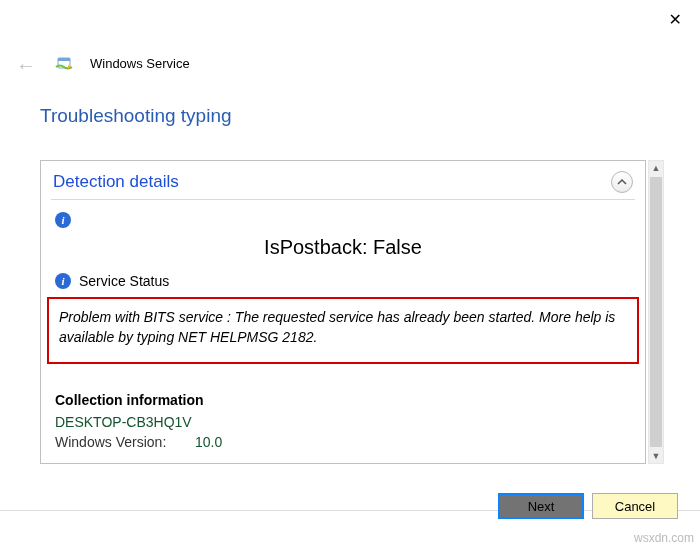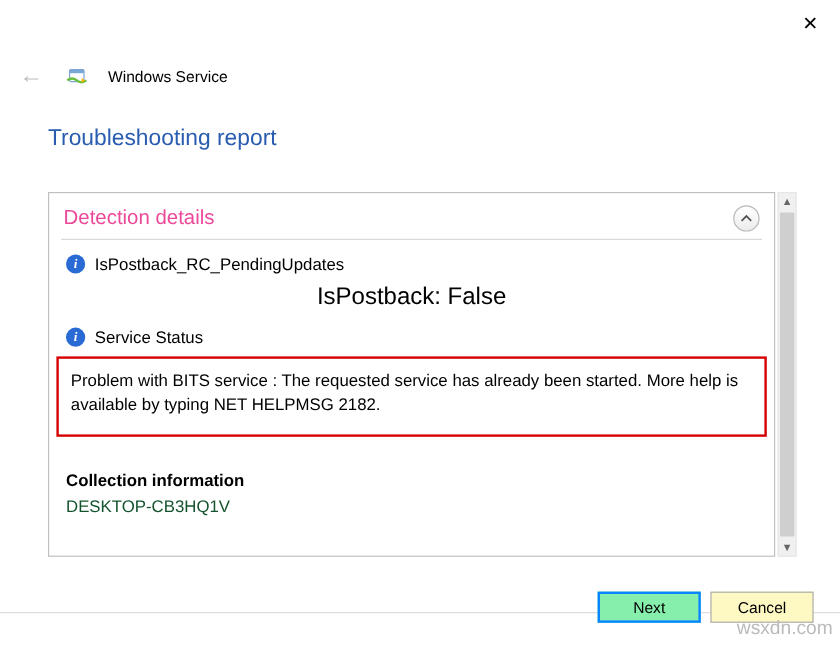--- a/index.html
+++ b/index.html
@@ -64,21 +64,21 @@
   }
   .section-head {
     display: flex;
     align-items: center;
     justify-content: space-between;
     padding: 10px 12px 6px 12px;
   }
   .section-title {
     font-size: 17px;
     font-weight: 400;
-    color: #ec4899;
+    color: #1d4ed8;
   }
   .chevron-btn {
     width: 22px;
     height: 22px;
     border-radius: 50%;
     border: 1px solid #b8b8b8;
     background: linear-gradient(#fff,#ececec);
     display: flex;
     align-items: center;
     justify-content: center;
@@ -116,20 +116,21 @@
     padding: 4px 14px 10px 14px;
     font-size: 20px;
     text-align: center;
   }
   .highlight {
     border: 2px solid #d40000;
     margin: 4px 6px 6px 6px;
     padding: 8px 10px 14px 10px;
     font-size: 14px;
     line-height: 1.45;
+    font-style: italic;
   }
   .collection-title {
     font-weight: bold;
     font-size: 14px;
     padding: 4px 14px 4px 14px;
     margin-top: 24px;
   }
   .coll-row {
     display: flex;
     padding: 2px 14px;
@@ -180,27 +181,27 @@
     min-width: 86px;
     height: 26px;
     font-size: 13px;
     font-family: inherit;
     background: #fef9c3;
     border: 1px solid #adadad;
     cursor: pointer;
   }
   .btn.primary {
     border: 2px solid #0a84ff;
-    background: #86efac;
+    background: #737373;
   }
   .watermark {
     position: absolute;
-    bottom: 16px;
+    bottom: 4px;
     right: 6px;
-    font-size: 16px;
+    font-size: 12px;
     color: #bbb;
   }
 </style>
 </head>
 <body>
 
 <div class="close-x">✕</div>
 
 <div class="header">
   <span class="back-arrow">←</span>
@@ -208,52 +209,55 @@
     <svg width="20" height="18" viewBox="0 0 20 18">
       <rect x="4" y="3" width="12" height="10" rx="1" fill="#fff" stroke="#7aa6d6" stroke-width="1"></rect>
       <rect x="4" y="3" width="12" height="3" fill="#7aa6d6"></rect>
       <path d="M2 12 q4 -3 8 0 t8 0" fill="none" stroke="#6bbf3a" stroke-width="2"></path>
       <path d="M14 10 l3 2 l-3 2 z" fill="#f5b400"></path>
     </svg>
   </span>
   <span class="header-title">Windows Service</span>
 </div>
 
-<div class="main-title">Troubleshooting report</div>
+<div class="main-title">Troubleshooting typing</div>
 
 <div class="content-region">
   <div class="details-panel">
 
     <div class="section-head">
       <span class="section-title">Detection details</span>
       <span class="chevron-btn">
         <svg width="10" height="10" viewBox="0 0 10 10">
             <path d="M1 7 L5 3 L9 7" fill="none" stroke="#555" stroke-width="1.5"></path>
           </svg>
       </span>
     </div>
     <div class="hr"></div>
 
     <div class="info-row">
       <span class="info-icon">i</span>
-      <span>IsPostback_RC_PendingUpdates</span>
     </div>
     <div class="sub-text">IsPostback: False</div>
 
     <div class="info-row">
       <span class="info-icon">i</span>
       <span>Service Status</span>
     </div>
 
     <div class="highlight">Problem with BITS service : The requested service has already been started. More help is available by typing NET HELPMSG 2182.</div>
 
     <div class="collection-title">Collection information</div>
 
     <div class="coll-row">
       <span class="coll-val">DESKTOP-CB3HQ1V</span>
+    </div>
+    <div class="coll-row">
+      <span class="coll-label">Windows Version:</span>
+      <span class="coll-val">10.0</span>
     </div>
 
   </div>
 
   <div class="vscroll">
     <span class="arrow">▲</span>
     <div class="thumb"></div>
     <span class="arrow">▼</span>
   </div>
 </div>

